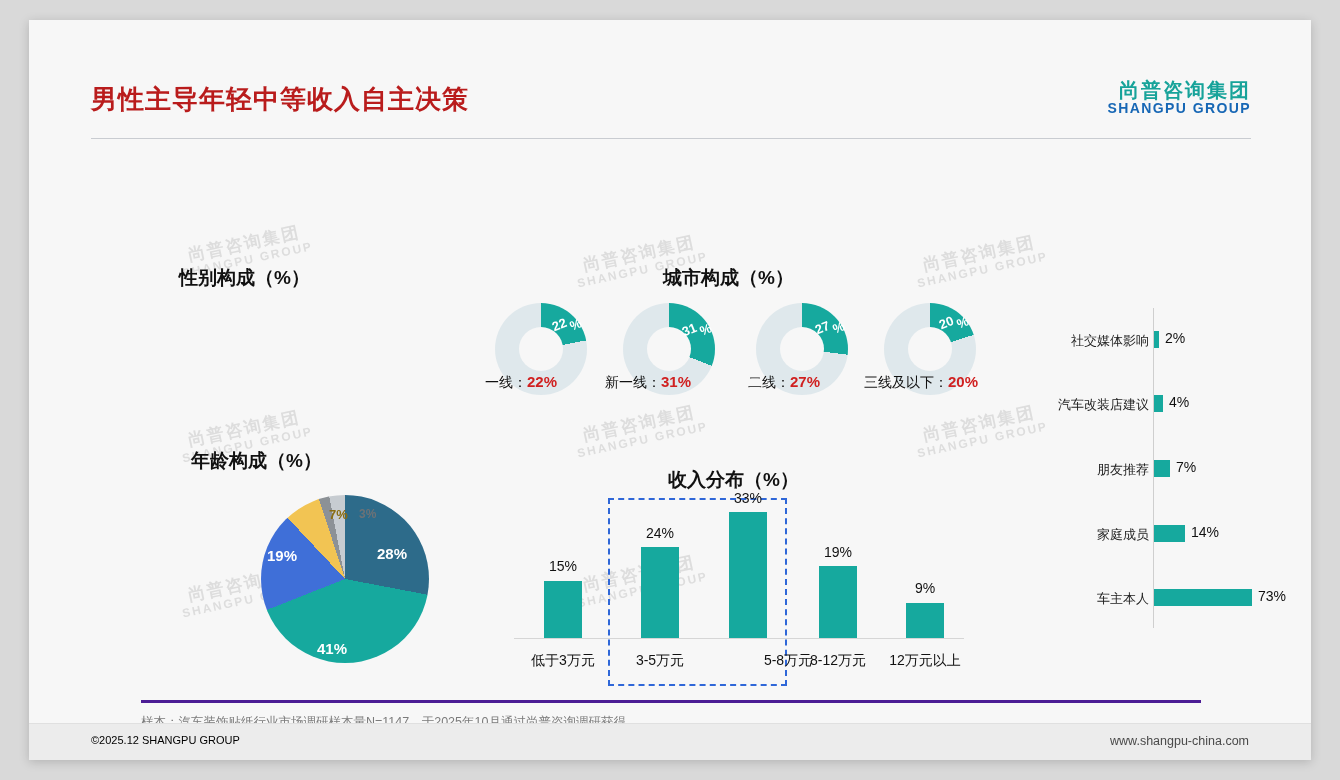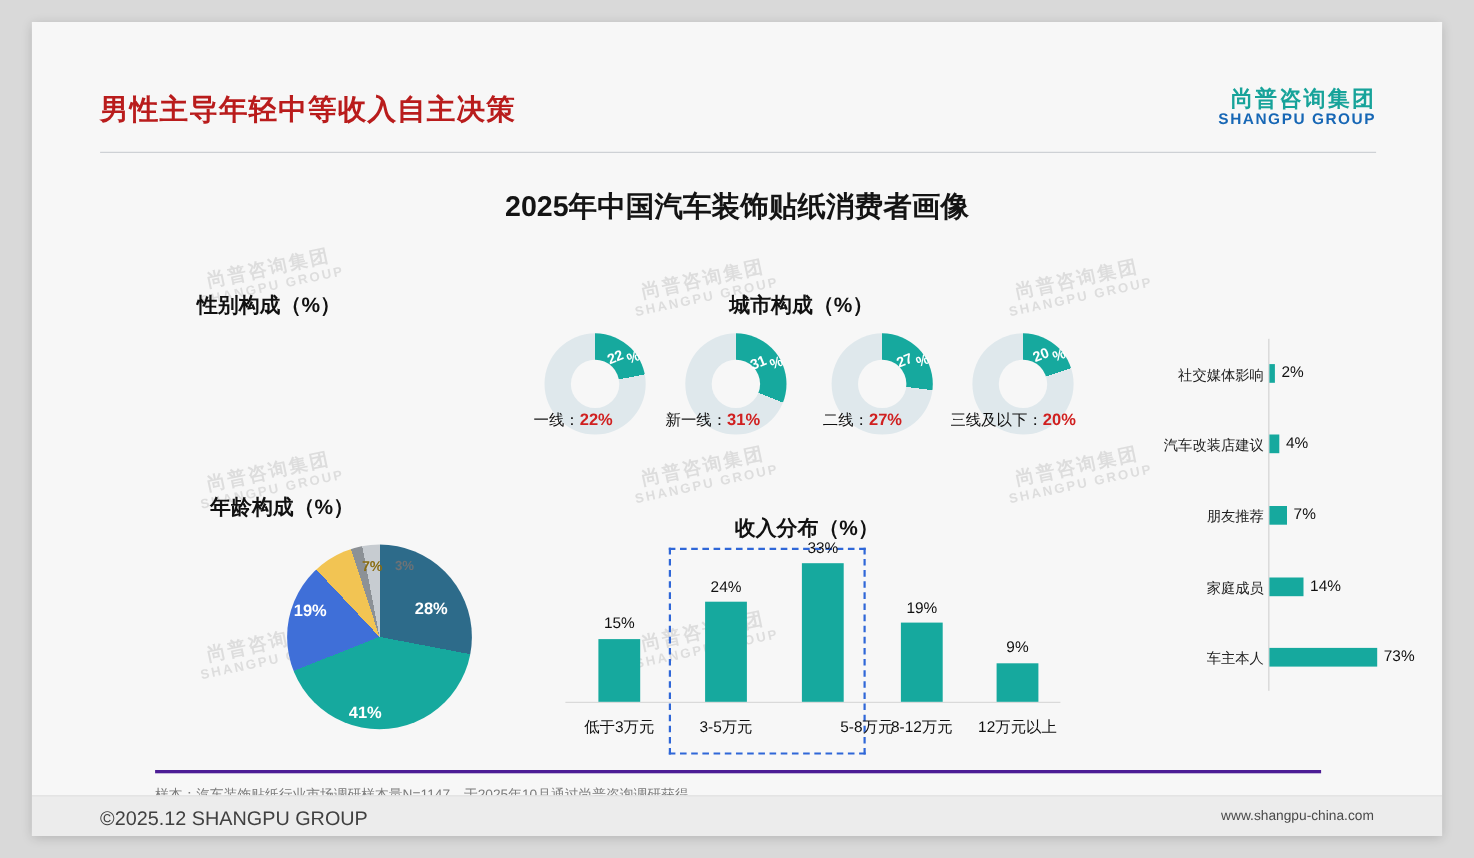--- a/index.html
+++ b/index.html
@@ -77,21 +77,21 @@
   .role-val{position:absolute;font-size:14px;color:#111;}
   
   .note{
     position:absolute;left:112px;top:680px;width:1060px;font-size:12.5px;color:#7b7b7b;
     padding-top:11px;border-top:3px solid #4c1d95;
   }
   .footbar{
     position:absolute;left:0;bottom:0;width:100%;height:36px;background:#ececec;
     border-top:1px solid #e0e0e0;
   }
-  .foot-l{position:absolute;left:62px;top:10px;font-size:18px;color:#404040;}
+  .foot-l{position:absolute;left:62px;top:10px;font-size:11px;color:#000000;}
   .foot-r{position:absolute;right:62px;top:10px;font-size:12.5px;color:#4a4a4a;}
 </style>
 </head>
 <body>
 
 <div class="page">
  <div class="slide">
 
   <div class="wm" style="left:150px;top:215px;">
     <div class="w1">尚普咨询集团</div>
@@ -127,21 +127,20 @@
   </div>
 
   <div class="header">
     <div class="header-title">男性主导年轻中等收入自主决策</div>
     <div class="logo">
       <div class="logo-cn">尚普咨询集团</div>
       <div class="logo-en">SHANGPU GROUP</div>
     </div>
   </div>
 
-  <div class="main-title">2025年中国汽车装饰贴纸消费者画像</div>
 
   <div class="sec-title" style="left:150px;top:245px;">性别构成（%）</div>
 
   <div class="sec-title" style="left:634px;top:245px;">城市构成（%）</div>
 
   <div class="donut" style="left:466px;top:283px;background:conic-gradient(#16a99e 0 79.2deg,#dfe8ec 79.2deg 360deg);border-radius:50%;">
     <div class="hole"></div>
     <div class="lbl" style="left:57px;top:14px;">22</div>
     <div class="lbl" style="left:75px;top:14px;">%</div>
   </div>

